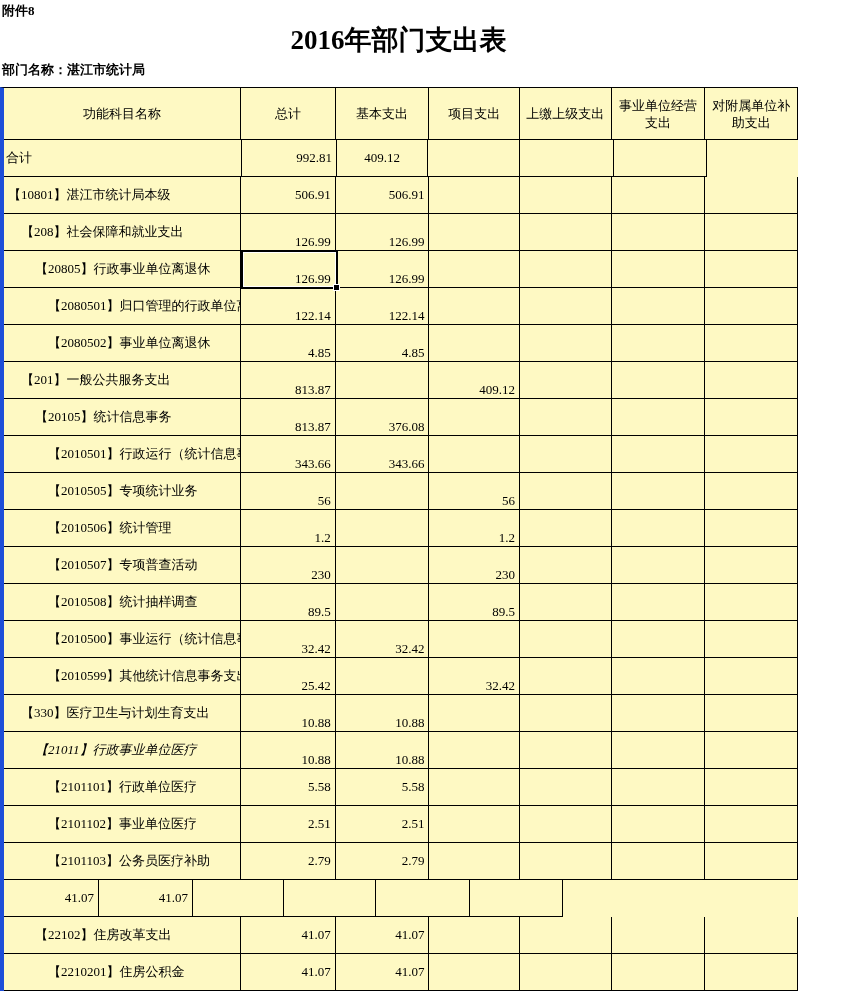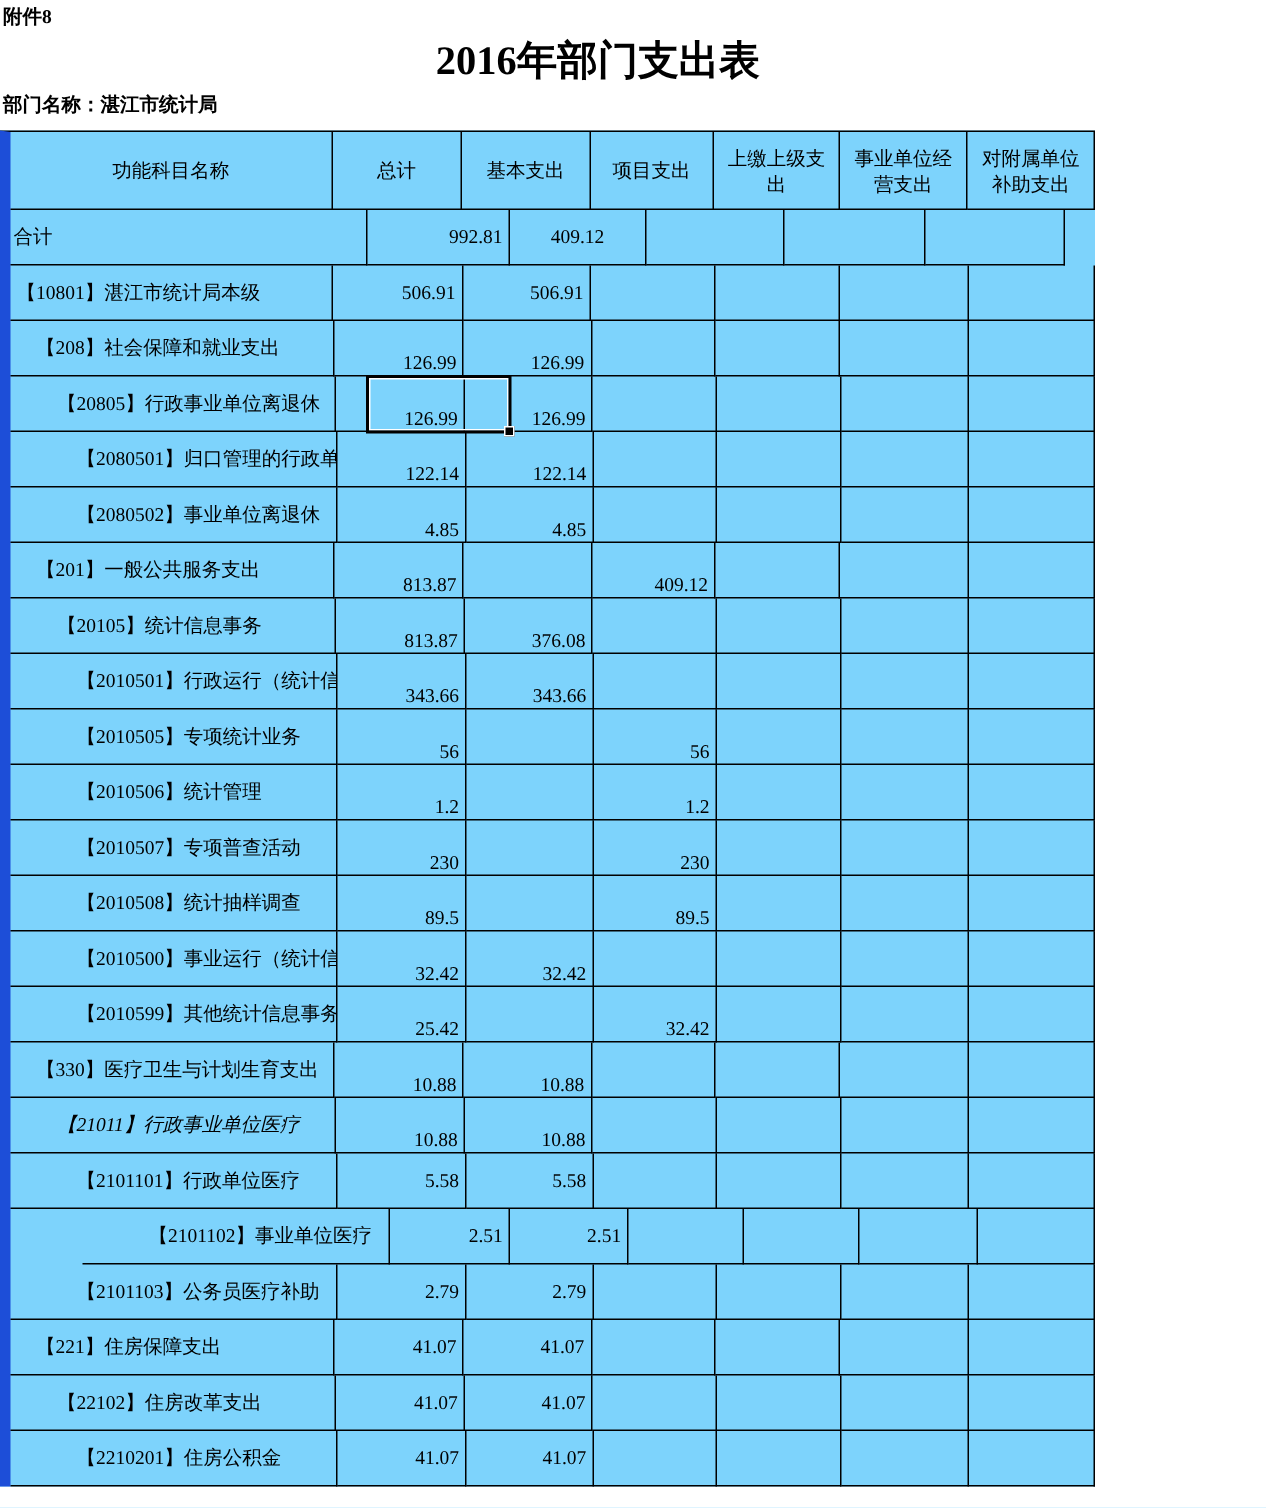--- a/index.html
+++ b/index.html
@@ -15,23 +15,23 @@
   }
   .doc-title {
     position:absolute; left:0; top:22px; width:797px;
     text-align:center; font-size:27px; font-weight:bold;
   }
   .dept-line {
     position:absolute; left:2px; top:61px;
     font-size:13px; font-weight:bold;
   }
   .sheet {
-    position:absolute; left:0; top:87px; width:730px;
-    border-top:1px solid #000; border-left:7px solid #1d4ed8;
-    background:#7dd3fc;
+    position:absolute; left:0; top:87px; width:798px;
+    border-top:1px solid #000; border-left:4px solid #1d4ed8;
+    background:#fef9c3;
   }
   .row { display:flex; }
   .cell {
     border-right:1px solid #000; border-bottom:1px solid #000;
     overflow:hidden; font-size:13px; line-height:14px;
     display:flex;
   }
   .header-cell {
     height:52px; align-items:center; justify-content:center;
     text-align:center; line-height:17px; padding:0 5px;
@@ -227,39 +227,38 @@
     <div class="row">
       <div class="cell label-cell" style="width: 238px; padding-left: 44px; text-align: center;">【2101101】行政单位医疗</div>
       <div class="cell num-cell v-middle" style="width: 95px;">5.58</div>
       <div class="cell num-cell v-middle" style="width: 94px;">5.58</div>
       <div class="cell num-cell v-middle" style="width: 91px;"></div>
       <div class="cell num-cell v-middle" style="width: 92px;"></div>
       <div class="cell num-cell v-middle" style="width: 94px;"></div>
       <div class="cell num-cell v-middle" style="width: 93px;"></div>
     </div>
     <div class="row">
-      <div class="cell label-cell" style="width: 238px; padding-left: 44px; margin-left: 48px;">【2101102】事业单位医疗</div>
+      <div class="cell label-cell" style="width: 238px; padding-left: 44px;">【2101102】事业单位医疗</div>
       <div class="cell num-cell v-middle" style="width: 95px;">2.51</div>
       <div class="cell num-cell v-middle" style="width: 94px;">2.51</div>
       <div class="cell num-cell v-middle" style="width: 91px;"></div>
       <div class="cell num-cell v-middle" style="width: 92px;"></div>
       <div class="cell num-cell v-middle" style="width: 94px;"></div>
       <div class="cell num-cell v-middle" style="width: 93px;"></div>
     </div>
     <div class="row">
       <div class="cell label-cell" style="width: 238px; padding-left: 44px;">【2101103】公务员医疗补助</div>
       <div class="cell num-cell v-middle" style="width: 95px;">2.79</div>
       <div class="cell num-cell v-middle" style="width: 94px;">2.79</div>
       <div class="cell num-cell v-middle" style="width: 91px;"></div>
       <div class="cell num-cell v-middle" style="width: 92px;"></div>
       <div class="cell num-cell v-middle" style="width: 94px;"></div>
       <div class="cell num-cell v-middle" style="width: 93px;"></div>
     </div>
     <div class="row">
-      <div class="cell label-cell" style="width: 238px; padding-left: 17px;">【221】住房保障支出</div>
       <div class="cell num-cell v-middle" style="width: 95px;">41.07</div>
       <div class="cell num-cell v-middle" style="width: 94px;">41.07</div>
       <div class="cell num-cell v-middle" style="width: 91px;"></div>
       <div class="cell num-cell v-middle" style="width: 92px;"></div>
       <div class="cell num-cell v-middle" style="width: 94px;"></div>
       <div class="cell num-cell v-middle" style="width: 93px;"></div>
     </div>
     <div class="row">
       <div class="cell label-cell" style="width: 238px; padding-left: 31px;">【22102】住房改革支出</div>
       <div class="cell num-cell v-middle" style="width: 95px;">41.07</div>

